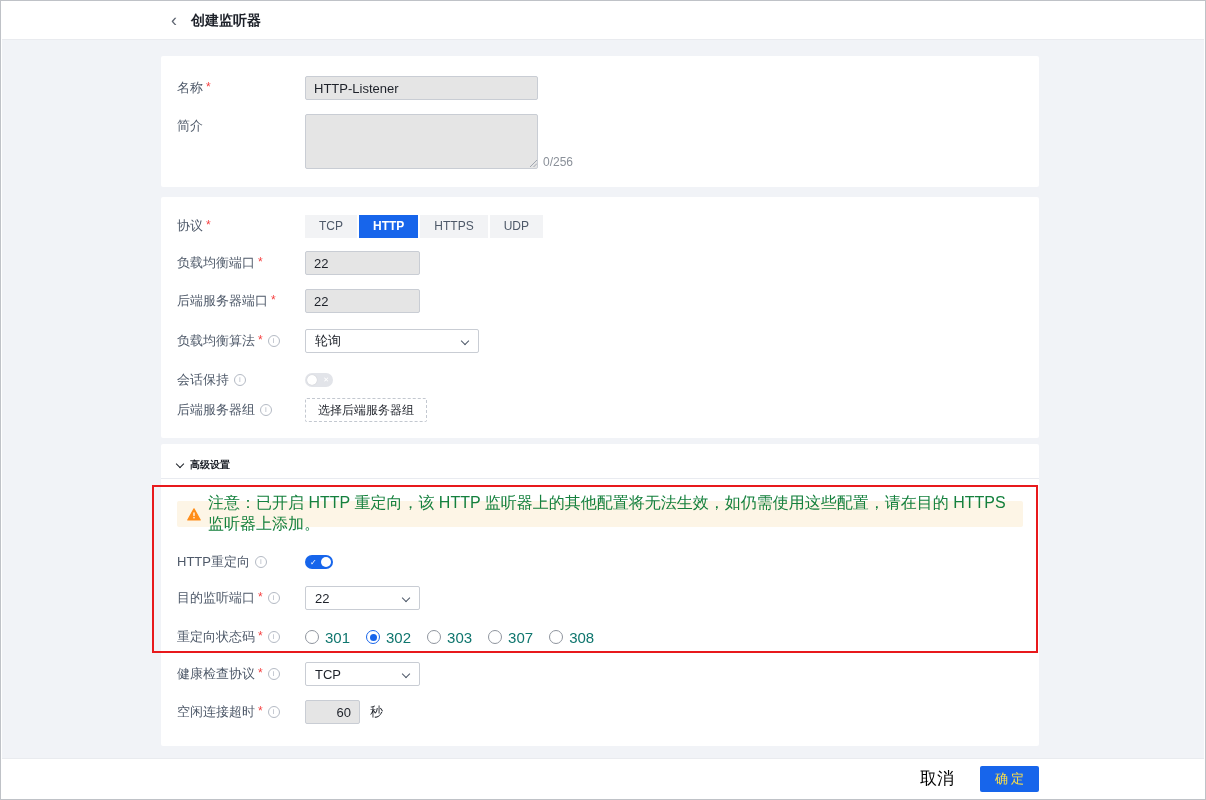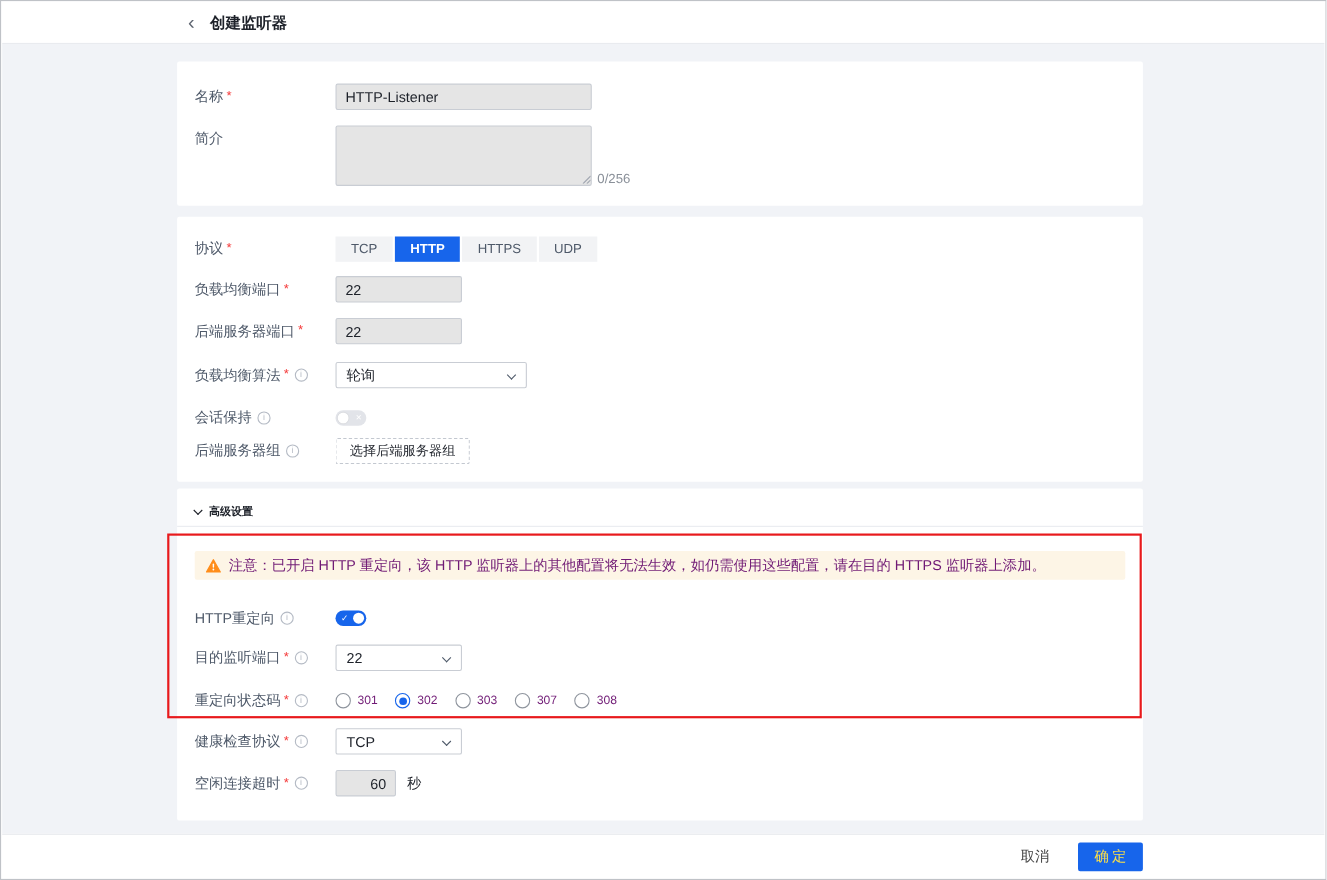--- a/index.html
+++ b/index.html
@@ -98,54 +98,54 @@
   
   .adv-header { position: absolute; top: 11px; left: 16px; height: 20px; display: flex; align-items: center; cursor: pointer; }
   .adv-header .chev-down { margin-right: 7px; margin-top: -3px; border-color: #1d2129; }
   .adv-title { font-size: 10px; font-weight: 600; color: #1d2129; }
   .divider { position: absolute; top: 34px; left: 0; right: 0; border-top: 1px solid #e9ebf0; }
 
   .warn-banner {
     position: absolute; left: 16px; right: 16px; top: 57px; height: 26px;
     background: var(--warning-bg, #fdf5e6); border-radius: 2px;
     display: flex; align-items: center; padding: 0 10px;
-    font-size: 13px; color: #701a75;
+    font-size: 16px; color: #15803d;
   }
   .warn-banner svg { margin-right: 7px; flex: none; }
 
   
   .radio-group { display: flex; align-items: center; }
   .radio-item { display: flex; align-items: center; margin-right: 8px; cursor: pointer; }
   .radio {
     width: 14px; height: 14px; border: 1px solid #8f959e; border-radius: 50%;
     background: #fff; flex: none; position: relative;
   }
   .radio-item.checked .radio { border: 1.5px solid var(--primary, #1765eb); }
   .radio-item.checked .radio::after {
     content: ""; position: absolute; inset: 2.5px;
     border-radius: 50%; background: var(--primary, #1765eb);
   }
-  .radio-label { margin-left: 6px; margin-right: 8px; font-size: 11px; color: #701a75; }
+  .radio-label { margin-left: 6px; margin-right: 8px; font-size: 15px; color: #0f766e; }
 
   .unit { font-size: 13px; color: #1d2129; margin-left: 10px; }
 
   
   .annotation {
     position: absolute; left: 151px; top: 484px; width: 886px; height: 168px;
     border: 2px solid var(--annotation, #e8191c); z-index: 6; pointer-events: none;
   }
 
   
   .page-footer {
     position: absolute; left: 1px; right: 1px; bottom: 1px; height: 40px;
     background: #fff; border-top: 1px solid #e9ebef; z-index: 3;
     display: flex; align-items: center; justify-content: flex-end;
     padding-right: 165px; gap: 26px;
   }
-  .btn-text { background: none; border: none; font-size: 13px; color: #404040; cursor: pointer; font-family: inherit; text-align: center; }
+  .btn-text { background: none; border: none; font-size: 17px; color: #000000; cursor: pointer; font-family: inherit; text-align: center; }
   .btn-primary {
     height: 26px; padding: 0 12px 0 15px; border: none; border-radius: 2px;
     background: var(--primary, #1765eb); color: #fde047; font-size: 13px;
     letter-spacing: 3px; cursor: pointer; font-family: inherit;
   }
 </style>
 </head>
 <body>
 
 <div class="viewport">

